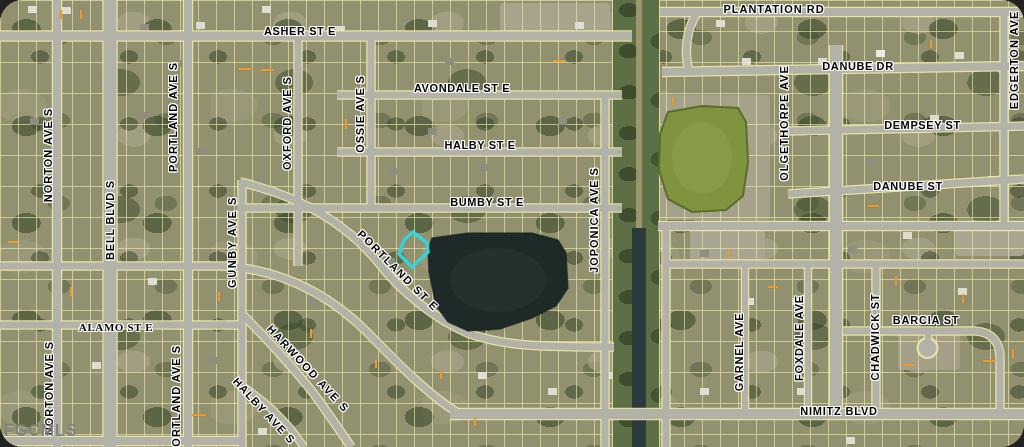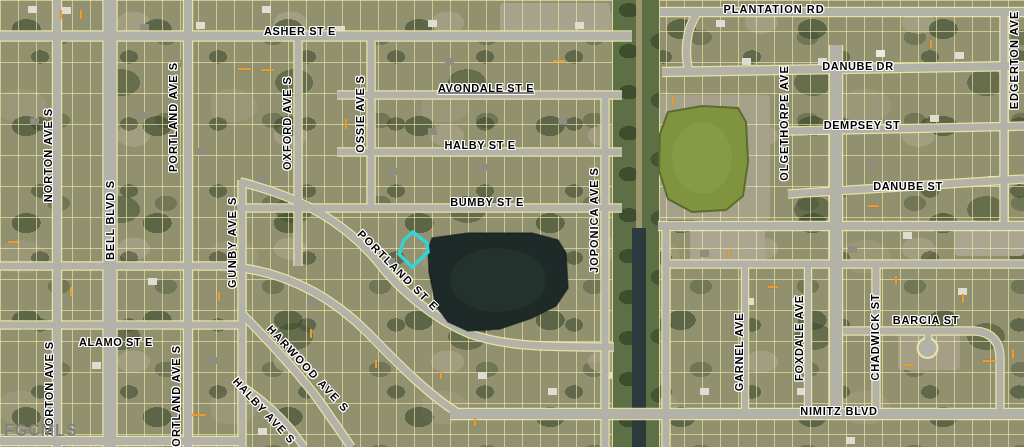--- a/index.html
+++ b/index.html
@@ -1,17 +1,17 @@
 <!DOCTYPE html>
 <html><head>
 <meta charset="utf-8">
 <style>
   html,body{margin:0;padding:0;background:#222;}
   #map{position:relative;width:1024px;height:447px;overflow:hidden;
-       font-family:"Liberation Sans",sans-serif;background:#91906f;}
+       font-family:"Liberation Sans",sans-serif;background:#91906f;border-radius:23px;}
   .terrain{position:absolute;inset:0;background-color:#91906f;background-image:
     radial-gradient(ellipse 26px 18px at 20% 30%, rgba(57,72,44,.60) 0 55%, transparent 56%),
     radial-gradient(ellipse 34px 24px at 70% 65%, rgba(66,81,50,.55) 0 55%, transparent 56%),
     radial-gradient(ellipse 16px 12px at 45% 85%, rgba(50,63,38,.50) 0 55%, transparent 56%),
     radial-gradient(ellipse 30px 20px at 85% 20%, rgba(168,164,138,.70) 0 55%, transparent 56%),
     radial-gradient(ellipse 46px 30px at 10% 70%, rgba(160,156,128,.60) 0 55%, transparent 56%),
     radial-gradient(ellipse 20px 14px at 55% 45%, rgba(73,88,55,.45) 0 55%, transparent 56%);
     background-size:131px 97px,173px 127px,89px 67px,157px 113px,211px 151px,107px 83px;}
   .patch{position:absolute;border-radius:4px;}
   .grid{position:absolute;inset:0;background-image:
@@ -208,27 +208,27 @@
       <div class="dash" style="left: 70px; top: 287px; width: 2px; height: 9px;"></div>
       <div class="dash" style="left: 8px; top: 241px; width: 10px; height: 2px;"></div>
       <div class="dash" style="left: 192px; top: 414px; width: 14px; height: 2px;"></div>
       <div class="dash" style="left: 868px; top: 205px; width: 11px; height: 2px;"></div>
       <div class="dash" style="left: 930px; top: 40px; width: 2px; height: 8px;"></div>
     </div>
 
   <div id="labels">
       <div class="street-label" style="left: 774px; top: 9px; letter-spacing: 1px; transform: translate(-50%, -50%) rotate(0deg);">PLANTATION RD</div>
       <div class="street-label" style="left: 300px; top: 31px; letter-spacing: 0.6px; transform: translate(-50%, -50%) rotate(0deg); text-align: right;">ASHER ST E</div>
-      <div class="street-label" style="left: 486px; top: 88px; letter-spacing: 0.6px; transform: translate(-50%, -50%) rotate(0deg); text-decoration: underline;">AVONDALE ST E</div>
+      <div class="street-label" style="left: 462px; top: 88px; letter-spacing: 0.6px; transform: translate(-50%, -50%) rotate(0deg);">AVONDALE ST E</div>
       <div class="street-label" style="left: 480px; top: 145px; letter-spacing: 0.6px; transform: translate(-50%, -50%) rotate(0deg);">HALBY ST E</div>
       <div class="street-label" style="left: 475px; top: 202px; letter-spacing: 0.6px; transform: translate(-50%, -50%) rotate(0deg); margin-left: 12px;">BUMBY ST E</div>
       <div class="street-label" style="left: 858px; top: 66px; letter-spacing: 0.6px; transform: translate(-50%, -50%) rotate(0deg);">DANUBE DR</div>
-      <div class="street-label" style="left: 862px; top: 125px; letter-spacing: 0.6px; transform: translate(-50%, -50%) rotate(0deg);">DEMPSEY ST</div>
+      <div class="street-label" style="left: 902px; top: 125px; letter-spacing: 0.6px; transform: translate(-50%, -50%) rotate(0deg); padding-left: 41px;">DEMPSEY ST</div>
       <div class="street-label" style="left: 908px; top: 186px; letter-spacing: 0.6px; transform: translate(-50%, -50%) rotate(0deg);">DANUBE ST</div>
-      <div class="street-label" style="left: 116px; top: 342px; letter-spacing: 0.6px; transform: translate(-50%, -50%) rotate(0deg);">ALAMO ST E</div>
+      <div class="street-label" style="left: 116px; top: 327px; letter-spacing: 0.6px; transform: translate(-50%, -50%) rotate(0deg); font-family: Liberation Serif, serif;">ALAMO ST E</div>
       <div class="street-label" style="left: 926px; top: 320px; letter-spacing: 0.8px; transform: translate(-50%, -50%) rotate(0deg);">BARCIA ST</div>
       <div class="street-label" style="left: 839px; top: 411px; letter-spacing: 0.8px; transform: translate(-50%, -50%) rotate(0deg);">NIMITZ BLVD</div>
       <div class="street-label" style="left: 48px; top: 155px; letter-spacing: 1px; transform: translate(-50%, -50%) rotate(-90deg);">NORTON AVE S</div>
       <div class="street-label" style="left: 49px; top: 388px; letter-spacing: 1px; transform: translate(-50%, -50%) rotate(-90deg);">NORTON AVE S</div>
       <div class="street-label" style="left: 110px; top: 220px; letter-spacing: 0.8px; transform: translate(-50%, -50%) rotate(-90deg);">BELL BLVD S</div>
       <div class="street-label" style="left: 173px; top: 117px; letter-spacing: 1px; transform: translate(-50%, -50%) rotate(-90deg);">PORTLAND AVE S</div>
       <div class="street-label" style="left: 176px; top: 400px; letter-spacing: 1px; transform: translate(-50%, -50%) rotate(-90deg);">PORTLAND AVE S</div>
       <div class="street-label" style="left: 287px; top: 123px; letter-spacing: 1px; transform: translate(-50%, -50%) rotate(-90deg);">OXFORD AVE S</div>
       <div class="street-label" style="left: 232px; top: 242px; letter-spacing: 1.6px; transform: translate(-50%, -50%) rotate(-90deg);">GUNBY AVE S</div>
       <div class="street-label" style="left: 360px; top: 114px; letter-spacing: 0.8px; transform: translate(-50%, -50%) rotate(-90deg);">OSSIE AVE S</div>

